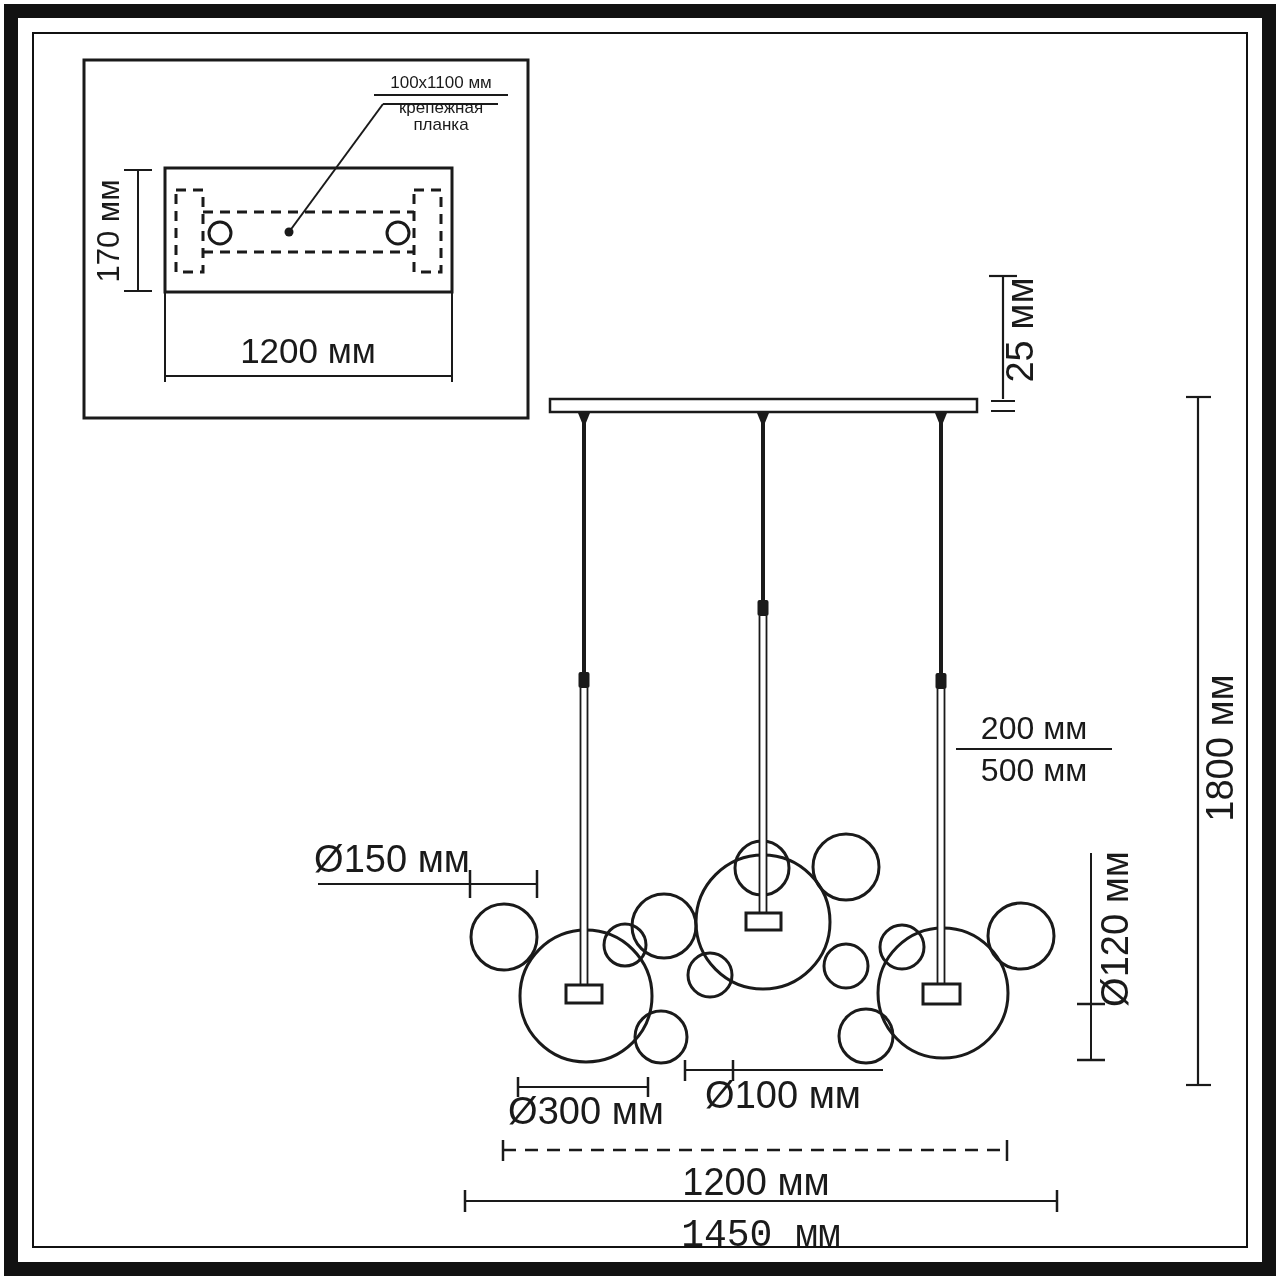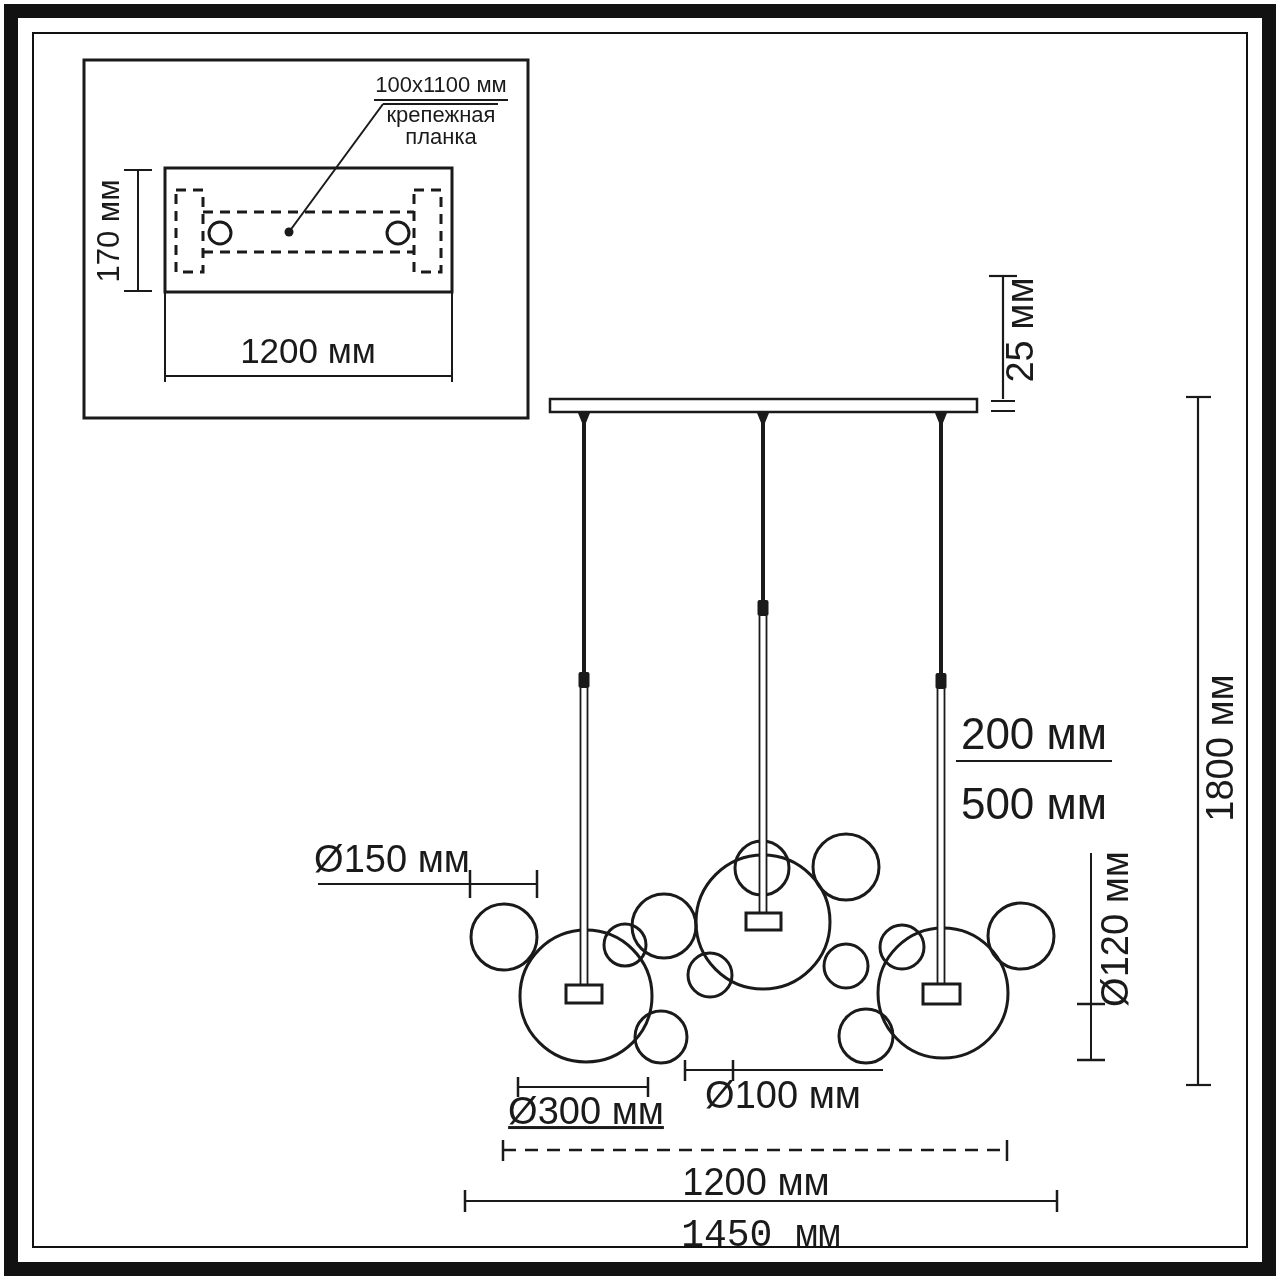--- a/index.html
+++ b/index.html
@@ -8,28 +8,28 @@
   .frame-outer{position:absolute;left:4px;top:4px;right:4px;bottom:4px;
        border:14px solid #111;pointer-events:none;}
   .frame-inner{position:absolute;left:32px;top:32px;right:32px;bottom:32px;
        border:2px solid #111;pointer-events:none;}
   svg.draw{position:absolute;left:0;top:0;width:1280px;height:1280px;}
   .hlabel,.vlabel{position:absolute;white-space:nowrap;font-size:38px;
        transform:translate(-50%,-50%);line-height:1.05;}
   .vlabel{transform:translate(-50%,-50%) rotate(-90deg);}
   .fs35{font-size:35px;}
   .fs31{font-size:31px;}
-  .callout{position:absolute;left:374px;top:74px;width:134px;font-size:22px;
+  .callout{position:absolute;left:374px;top:74px;width:134px;font-size:17px;
        line-height:1.0;text-align:center;}
   .callout .size-line{display:block;padding-bottom:3px;border-bottom:2px solid #1a1a1a;
        margin-bottom:3px;}
   .fraction{position:absolute;left:956px;top:712px;width:156px;text-align:center;
-       font-size:44px;line-height:1.0;}
+       font-size:32px;line-height:1.0;}
   .fraction .num{padding-bottom:4px;border-bottom:2.5px solid #1a1a1a;}
-  .fraction .den{padding-top:20px;}
+  .fraction .den{padding-top:4px;}
 </style>
 </head>
 <body>
 
 <div class="frame-outer"></div>
 <div class="frame-inner"></div>
 
 <svg class="draw" viewBox="0 0 1280 1280">
     <rect x="84" y="60" width="444" height="358" fill="none" stroke="#1a1a1a" stroke-width="3"></rect>
     <rect x="165" y="168" width="287" height="124" fill="#fff" stroke="#1a1a1a" stroke-width="3"></rect>
@@ -120,16 +120,16 @@
 <div class="hlabel fs35" style="left:308px;top:351px;">1200 мм</div>
 
 <div class="vlabel" style="left:1021px;top:330px;">25 мм</div>
 <div class="vlabel" style="left:1221px;top:748px;">1800 мм</div>
 <div class="fraction">
   <div class="num">200 мм</div>
   <div class="den">500 мм</div>
 </div>
 <div class="hlabel" style="left:392px;top:860px;text-align:center;">Ø150 мм</div>
 <div class="vlabel" style="left:1116px;top:929px;">Ø120 мм</div>
-<div class="hlabel" style="left:586px;top:1112px;text-decoration:underline;">Ø300 мм</div>
+<div class="hlabel" style="left:586px;top:1112px;">Ø300 мм</div>
 <div class="hlabel" style="left:783px;top:1096px;">Ø100 мм</div>
 <div class="hlabel" style="left:756px;top:1183px;">1200 мм</div>
 <div class="hlabel" style="left:761px;top:1236px;font-family:Liberation Mono, monospace;">1450 мм</div>
 
 </body></html>

